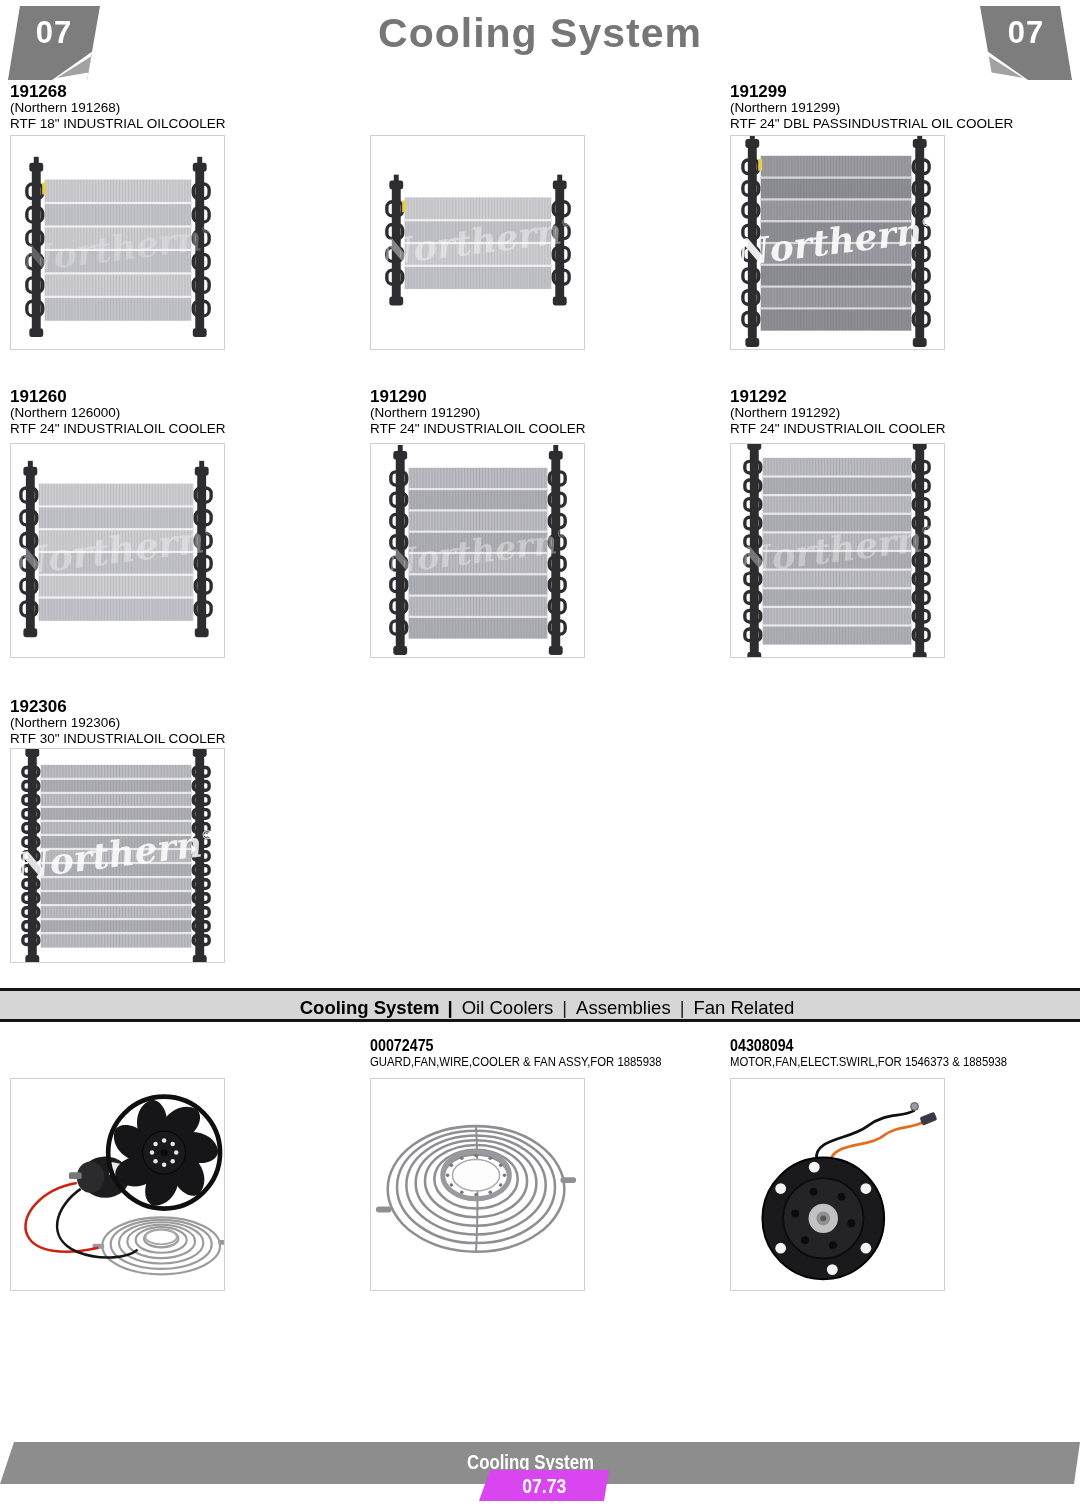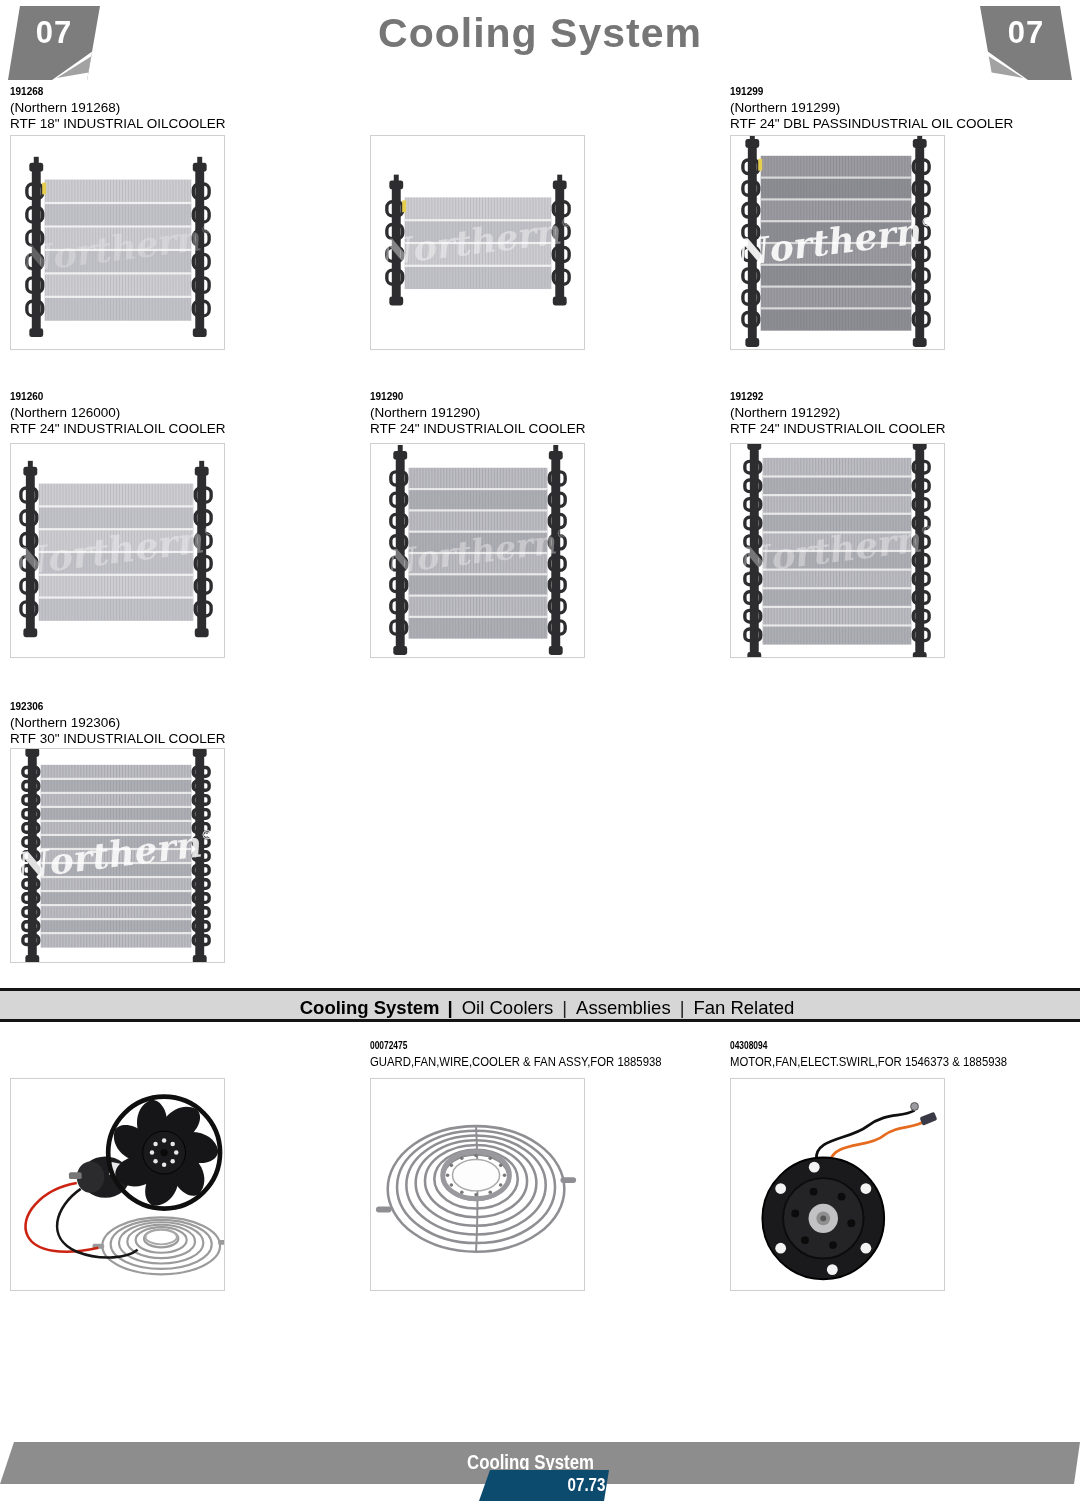--- a/index.html
+++ b/index.html
@@ -18,44 +18,44 @@
   .fold.f1{background:#fff;clip-path:polygon(100% 0,100% 100%,0 100%);}
   .fold.f2{background:#a2a2a2;clip-path:polygon(100% 14%,10% 94%,100% 72%);}
 
   
   .page-title{position:absolute;top:10px;left:0;width:100%;text-align:center;
       font-size:41px;font-weight:700;letter-spacing:1px;color:#767676;
       text-shadow:0 1px 0 #fff,0 -1px 0 #fff,1px 0 0 #fff,-1px 0 0 #fff;}
 
   
   .card{position:absolute;width:352px;line-height:16px;}
-  .pn{font-size:10px;font-weight:700;line-height:17px;}
+  .pn{font-size:17px;font-weight:700;line-height:17px;}
   .alt,.desc{font-size:13.5px;font-weight:400;}
   .imgbox{position:absolute;width:215px;background:#fff;border:1px solid #ccd2cb;
           box-sizing:border-box;}
   .imgbox svg{width:100%;height:100%;display:block;}
   .h215{height:215px;} .h213{height:213px;}
 
   .cond{display:inline-block;transform:scaleX(0.84);transform-origin:left center;white-space:nowrap;}
 
   
   .section-bar{position:absolute;left:0;top:988px;width:1080px;height:34px;background:#d6d6d6;
       border-top:3px solid #141414;border-bottom:3px solid #141414;line-height:34px;
       font-size:18.5px;padding-left:14px;box-sizing:border-box;text-align:center;}
   .sb-title{font-weight:700;}
   .sb-bar1{font-weight:700;margin:0 9px 0 8px;}
   .sb-div{margin:0 9px;color:#222;}
 
   
   .footer-bar{position:absolute;left:0;top:1442px;width:1080px;height:42px;background:#8d8d8d;
       clip-path:polygon(14px 0,1080px 0,1074px 42px,0 42px);}
   .footer-label{position:absolute;left:467px;top:9px;color:#fff;font-weight:700;font-size:20px;}
-  .page-tab{position:absolute;left:479px;top:1470px;width:130px;height:31px;background:#0c4a6e;
-      clip-path:polygon(11px 0,130px 0,125px 31px,0 31px);color:#fff;text-align:right;
-      line-height:31px;font-size:18px;font-weight:700;
+  .page-tab{position:absolute;left:479px;top:1470px;width:130px;height:31px;background:#d946ef;
+      clip-path:polygon(11px 0,130px 0,125px 31px,0 31px);color:#fff;text-align:center;
+      line-height:31px;font-size:21px;font-weight:700;
       filter:drop-shadow(-1px -1px 0 rgba(255,255,255,.75)) drop-shadow(1px 1px 0 rgba(255,255,255,.4));}
   .page-tab .cond{transform-origin:center;}
 </style>
 </head>
 <body>
 
 <div id="page">
 
   <div class="badge left">
     <span class="fold f1"></span>

